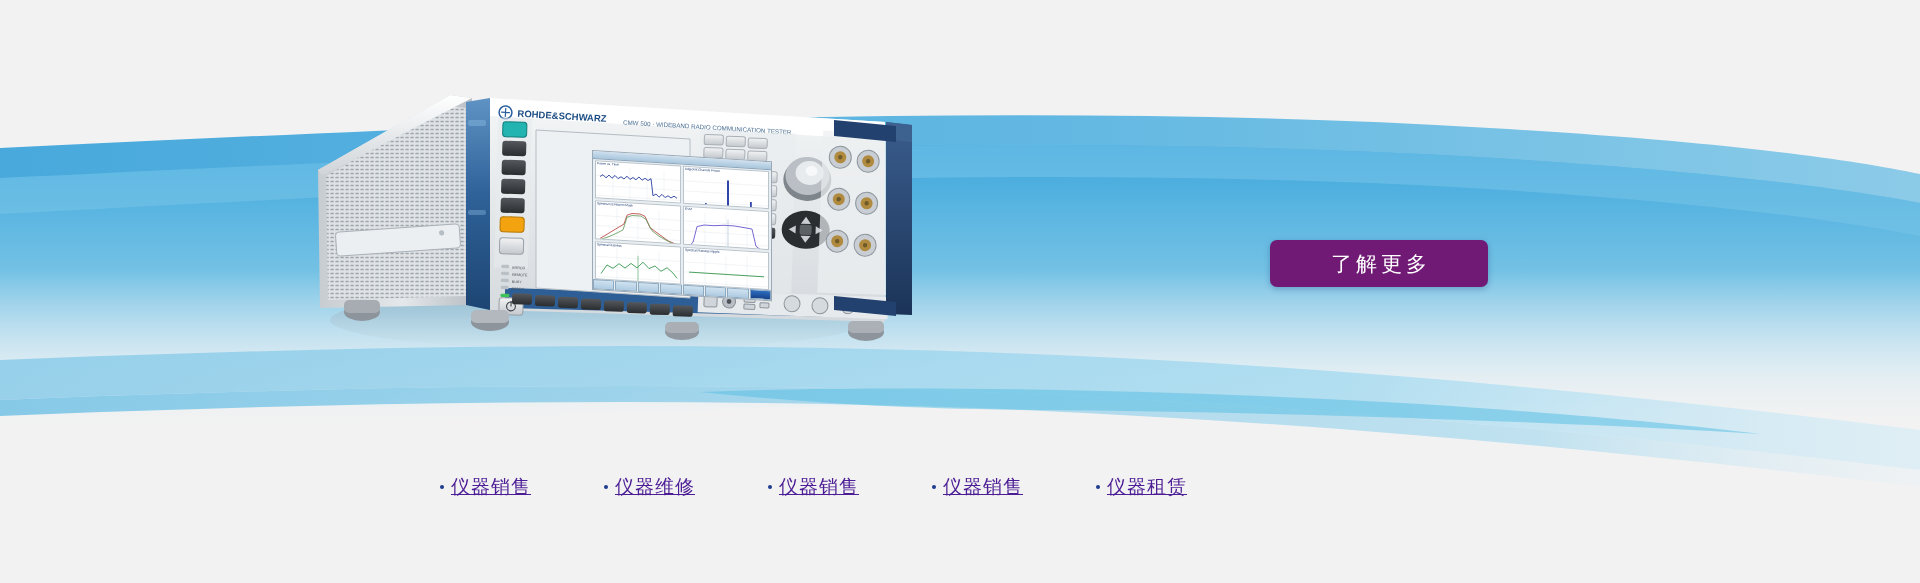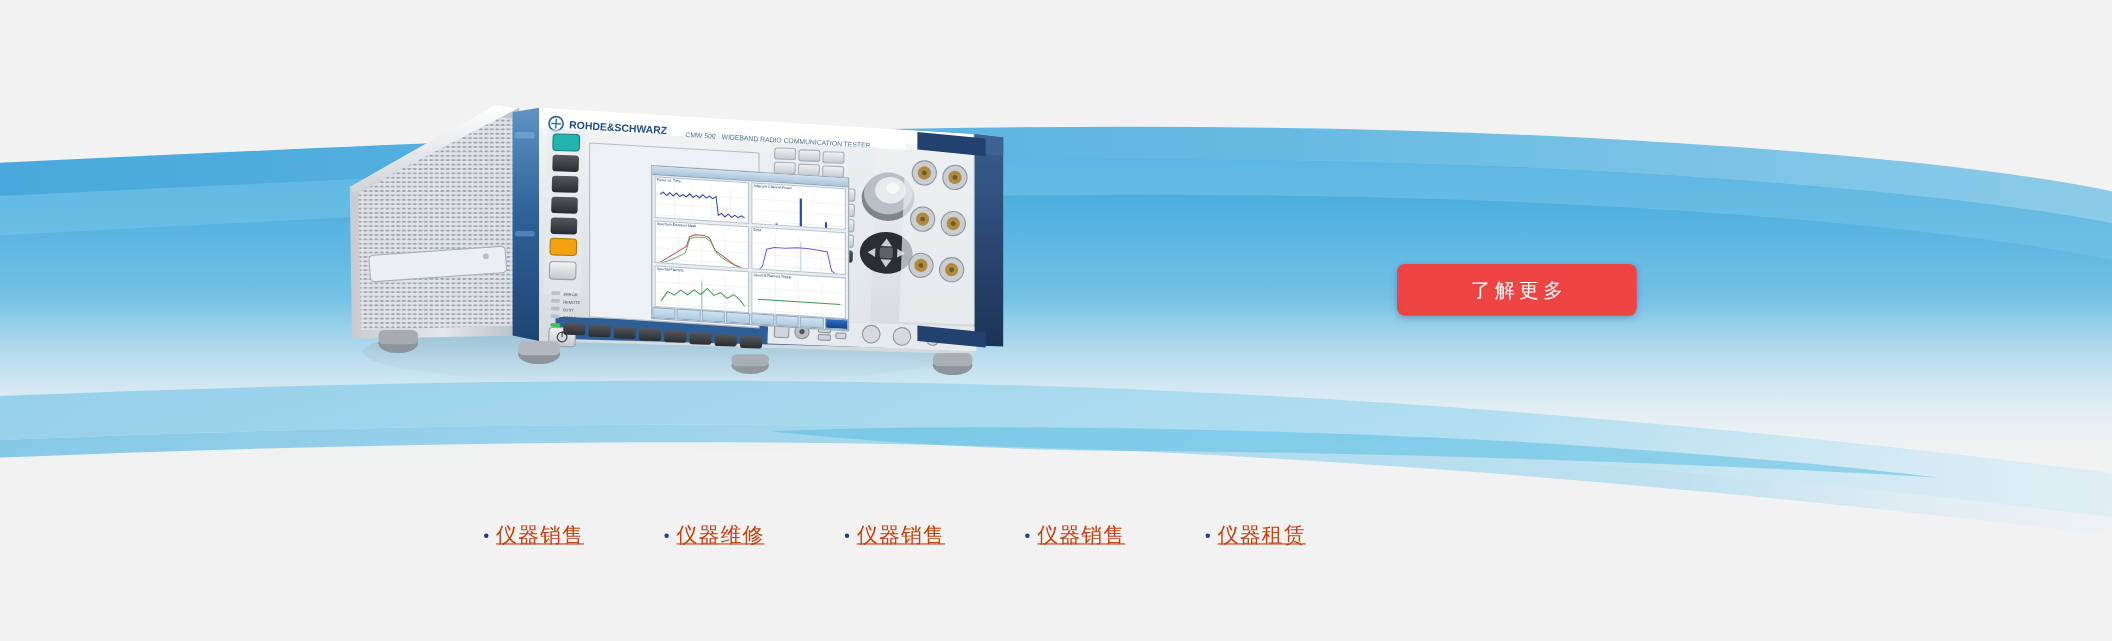--- a/index.html
+++ b/index.html
@@ -18,45 +18,45 @@
 
   
   .wave-layer { position: absolute; inset: 0; overflow: hidden; pointer-events: none; }
   .wave-svg { position: absolute; left: 0; top: 0; width: 1920px; height: 583px; }
 
   
   #cta {
     position: absolute;
     left: 1270px; top: 240px;
     width: 218px; height: 47px;
-    background: #ef4444;
+    background: #701a75;
     border: none;
     border-radius: 7px;
     color: #ffffff;
-    font-size: 18px;
+    font-size: 21px;
     letter-spacing: 4px;
     text-indent: 4px;
     cursor: pointer;
     box-shadow: 0 2px 6px rgba(15,40,110,.28);
     font-family: "DejaVu Sans", "Liberation Sans", sans-serif;
   }
 
   
   #navbar {
     position: absolute;
     left: 440px; top: 472px;
     width: 820px; height: 30px;
     display: flex;
     align-items: center;
   }
   .nav-item {
     display: flex;
     align-items: center;
     gap: 7px;
-    color: #c2410c;
+    color: #4c1d95;
     font-size: 19px;
     letter-spacing: 1px;
     cursor: pointer;
     white-space: nowrap;
     width: 200px;
     font-family: "DejaVu Sans", "Liberation Sans", sans-serif;
   }
   .nav-dot {
     width: 4px; height: 4px;
     background: #1f3c90;

